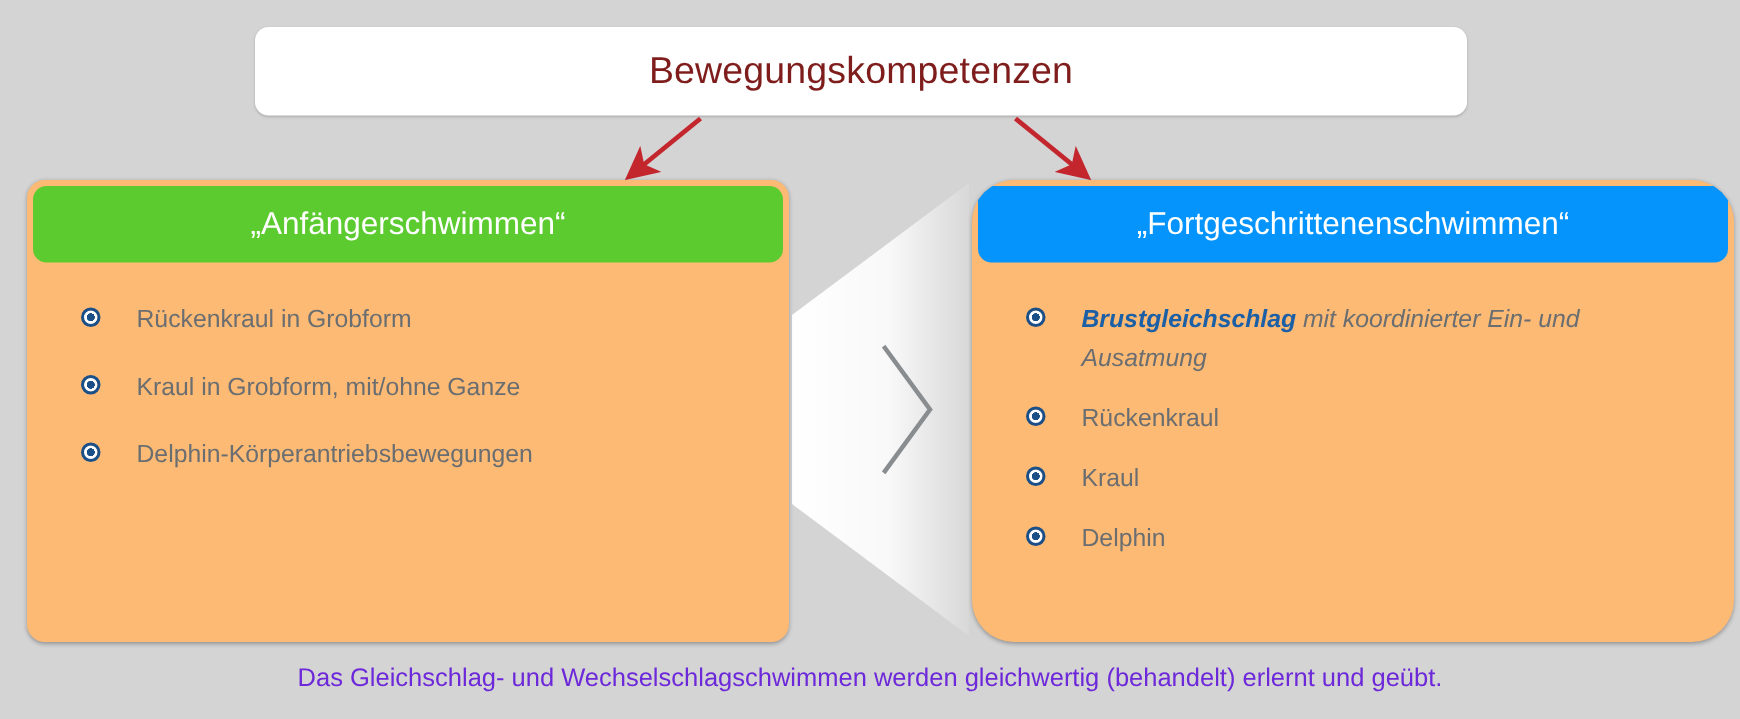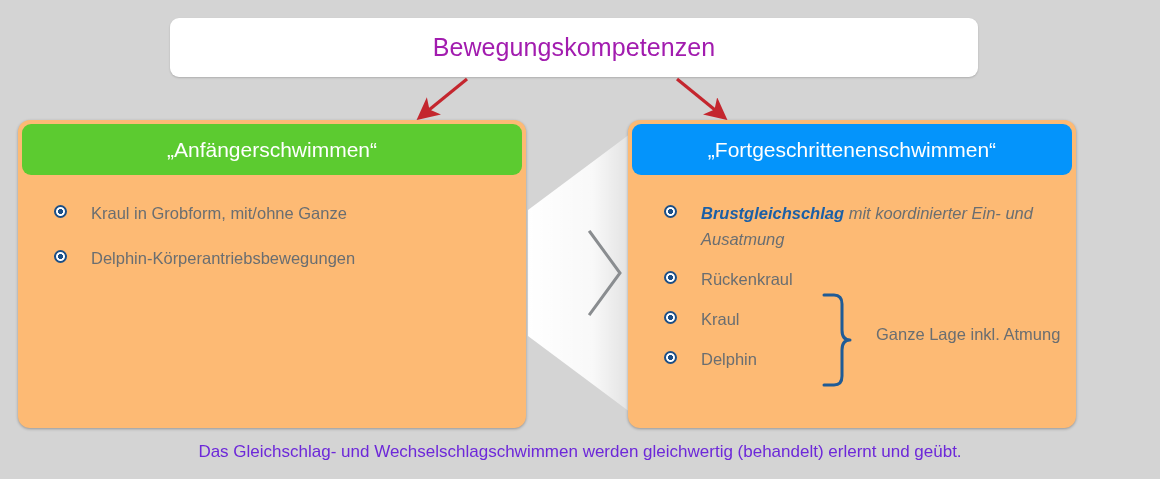--- a/index.html
+++ b/index.html
@@ -14,21 +14,21 @@
   #stage{position:relative;width:1160px;height:479px;}
 
   
   .title-card{
     position:absolute;left:170px;top:18px;width:808px;height:59px;
     background:#ffffff;border-radius:9px;
     box-shadow:0 1px 2px rgba(0,0,0,0.18);
     display:flex;align-items:center;justify-content:center;
   }
   .title-text{
-    color:#a21caf;font-size:25px;font-weight:400;letter-spacing:0.1px;
+    color:#7f1d1d;font-size:25px;font-weight:400;letter-spacing:0.1px;
     white-space:nowrap;
   }
 
   
   .arrow{position:absolute;}
   .arrow-left{left:415px;top:76px;}
   .arrow-right{left:670px;top:76px;}
 
   
   .funnel{
@@ -36,21 +36,21 @@
     pointer-events:none;
   }
 
   
   .card{
     position:absolute;background:#fdba74;border-radius:12px;
     box-shadow:0 1px 3px rgba(0,0,0,0.30);
     overflow:hidden;
   }
   .card-left{left:18px;top:120px;width:508px;height:308px;}
-  .card-right{left:628px;top:120px;width:448px;height:308px;}
+  .card-right{left:648px;top:120px;width:508px;height:308px;border-radius:28px;}
 
   .card-header{
     position:absolute;left:4px;right:4px;top:4px;height:51px;
     border-radius:9px;
     display:flex;align-items:center;justify-content:center;
   }
   .hdr-green{background:#5ccb30;}
   .hdr-blue{background:#0494fb;}
   .card-header-text{
     color:#ffffff;font-size:21px;font-weight:400;white-space:nowrap;
@@ -135,20 +135,24 @@
   </svg>
 
   <div class="card card-left">
     <div class="card-header hdr-green">
       <span class="card-header-text">„Anfängerschwimmen“</span>
     </div>
     <div class="card-body">
       <ul class="bullets">
 
 
+        <li>
+          <span class="bullet"></span>
+          <span class="b-normal">Rückenkraul in Grobform</span>
+        </li>
 
         <li>
           <span class="bullet"></span>
           <span class="b-normal">Kraul in Grobform, mit/ohne Ganze</span>
         </li>
 
         <li>
           <span class="bullet"></span>
           <span class="b-normal">Delphin-Körperantriebsbewegungen</span>
         </li>
@@ -181,22 +185,16 @@
 
         <li class="tight">
           <span class="bullet"></span>
           <span class="b-normal">Delphin</span>
         </li>
 
       </ul>
     </div>
   </div>
 
-  <div class="brace-wrap">
-    <svg width="40" height="96" viewBox="0 0 40 96">
-      <path d="M4,3 L14,3 Q22,3 22,12 L22,38 Q22,48 30,48 Q22,48 22,58 L22,84 Q22,93 14,93 L4,93" fill="none" stroke="#1f5b96" stroke-width="3" stroke-linecap="round" stroke-linejoin="round"></path>
-    </svg>
-    <span class="group-label">Ganze Lage inkl. Atmung</span>
-  </div>
 
   <div class="caption">Das Gleichschlag- und Wechselschlagschwimmen werden gleichwertig (behandelt) erlernt und geübt.</div>
 
 </div>
 
 </body></html>

